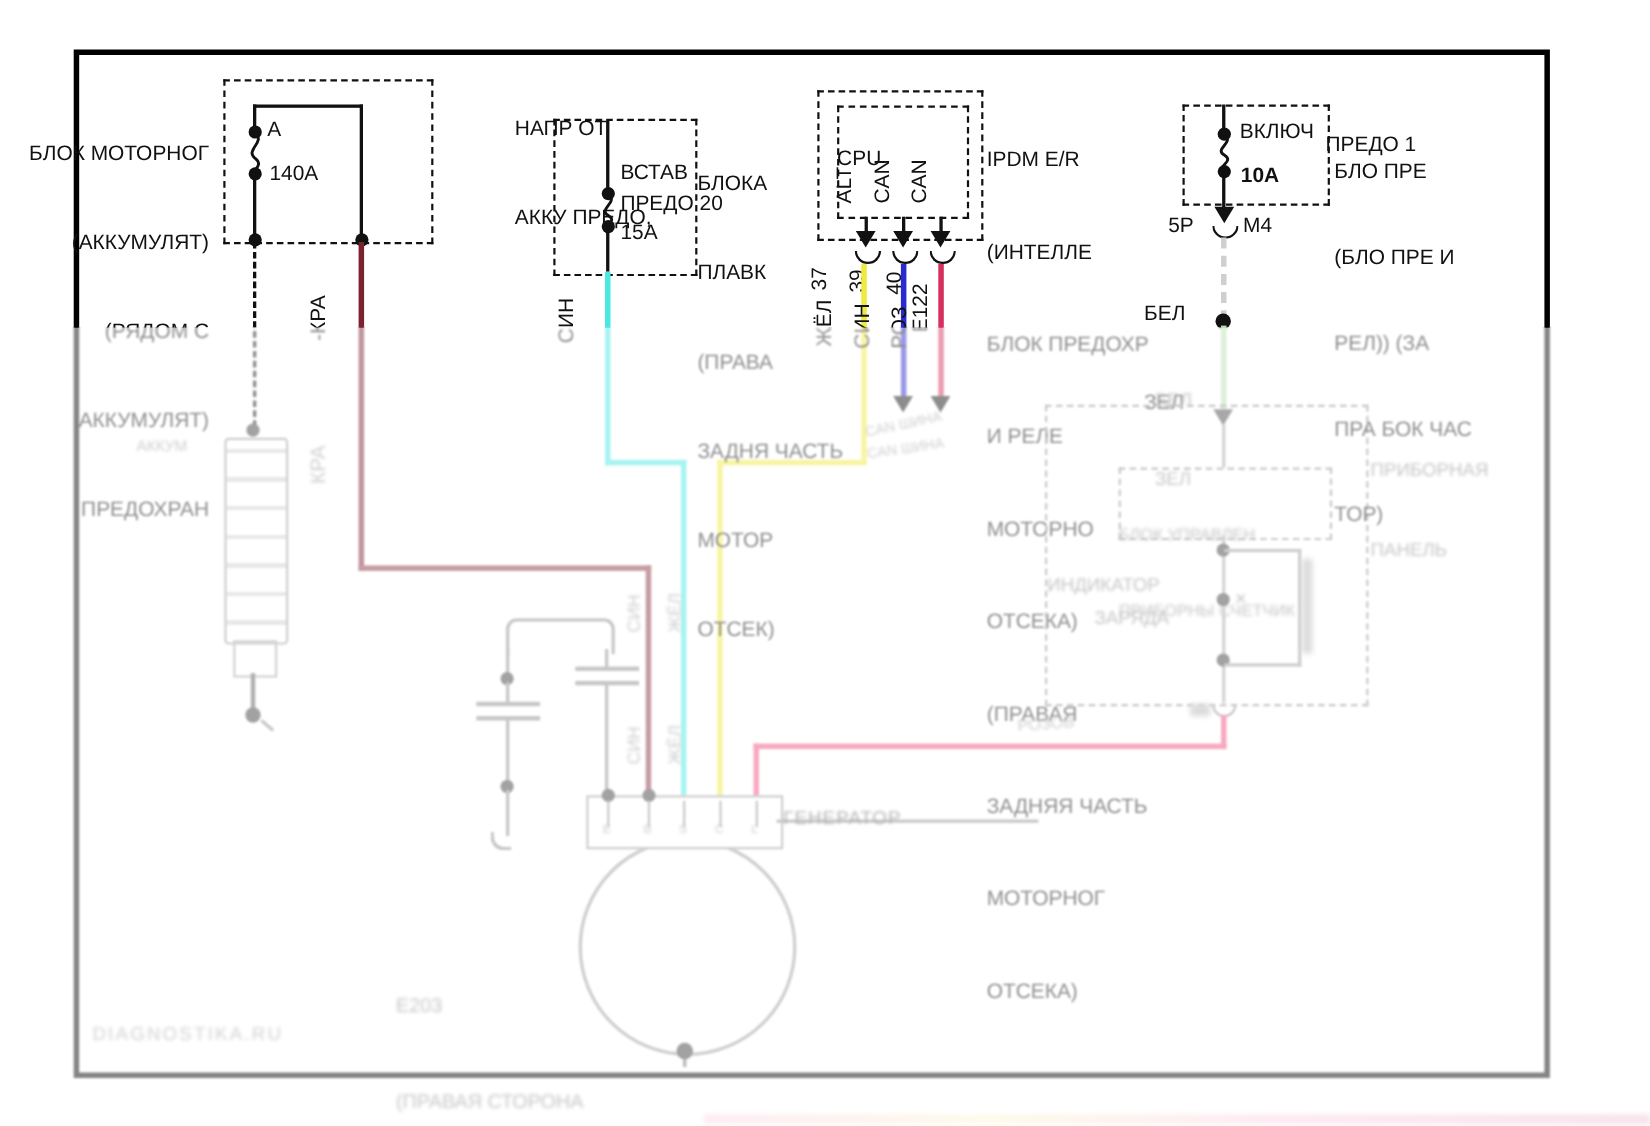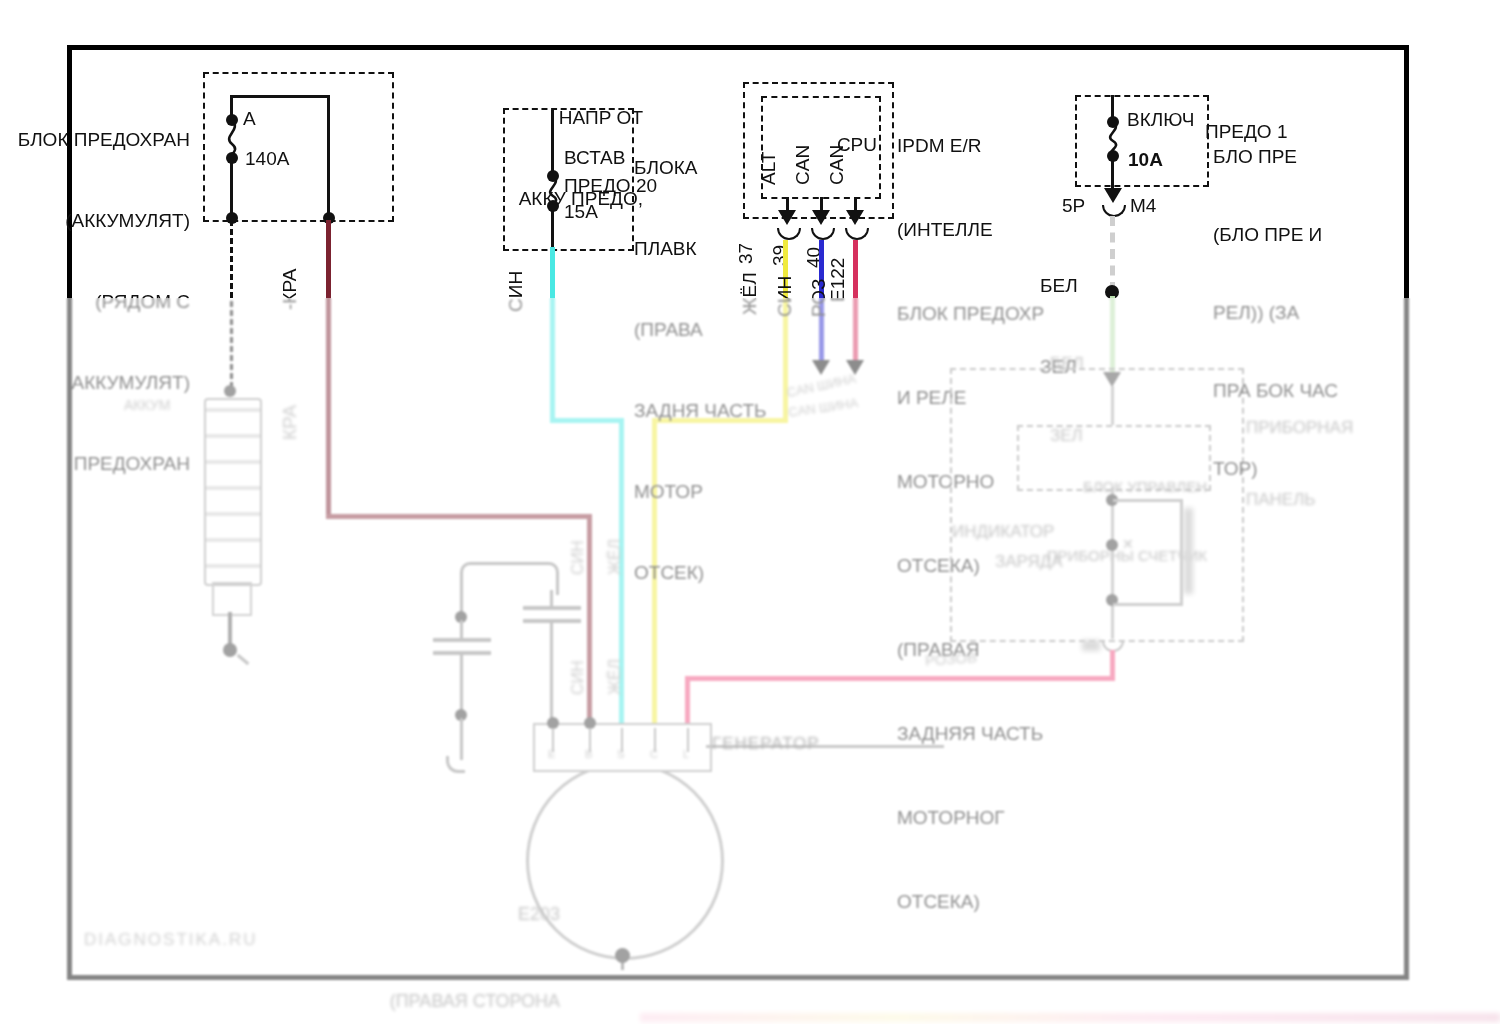--- a/index.html
+++ b/index.html
@@ -1,20 +1,20 @@
 <!DOCTYPE html>
 <html><head>
 <meta charset="utf-8">
 <style>
   html,body{margin:0;padding:0;background:#fff;width:1500px;height:1024px;overflow:hidden;}
   #stage{position:relative;width:1500px;height:1024px;background:#fff;
          font-family:"Liberation Sans",sans-serif;color:#111;}
   .abs{position:absolute;}
   .txt{position:absolute;font-size:19px;line-height:27px;white-space:pre;color:#111;}
-  .ctr{text-align:right;}
+  .ctr{text-align:left;}
   .rgt{text-align:right;}
   .vtext{position:absolute;white-space:nowrap;height:20px;line-height:20px;
          transform-origin:0 100%;transform:rotate(-90deg);font-size:19px;}
   .wire{position:absolute;}
   .dot{position:absolute;width:12px;height:12px;border-radius:50%;background:#111;}
   .dotg{background:#3d3d3d;}
   .dbox{position:absolute;border:2px dashed #111;background:transparent;}
   .dboxg{border:2px dashed #8f8f8f;}
   .cup{position:absolute;width:20px;height:10px;border:2.5px solid #111;border-top:none;
        border-radius:0 0 12px 12px;background:#fff;}
@@ -31,21 +31,21 @@
   svg{position:absolute;overflow:visible;}
 </style>
 </head>
 <body>
 
 <div id="stage">
 
   <div class="abs" style="left:67px;top:45px;width:1332px;height:925px;border:5px solid #000;"></div>
 
   <div class="txt rgt z10" style="left:0px;top:72px;width:190px;">
-    <div>БЛОК ПРЕДОХРАН</div>
+    <div>БЛОК МОТОРНОГ</div>
     <div>(АККУМУЛЯТ)</div>
     <div>(РЯДОМ С</div>
     <div>АККУМУЛЯТ)</div>
     <div>ПРЕДОХРАН</div>
   </div>
   <div class="dbox" style="left:203px;top:72px;width:187px;height:146px;"></div>
 
   <div class="wire" style="left:230px;top:95px;width:100px;height:3px;background:#111;"></div>
   <div class="wire" style="left:230px;top:95px;width:3px;height:27px;background:#111;"></div>
   <div class="wire" style="left:327px;top:95px;width:3px;height:125px;background:#111;"></div>

